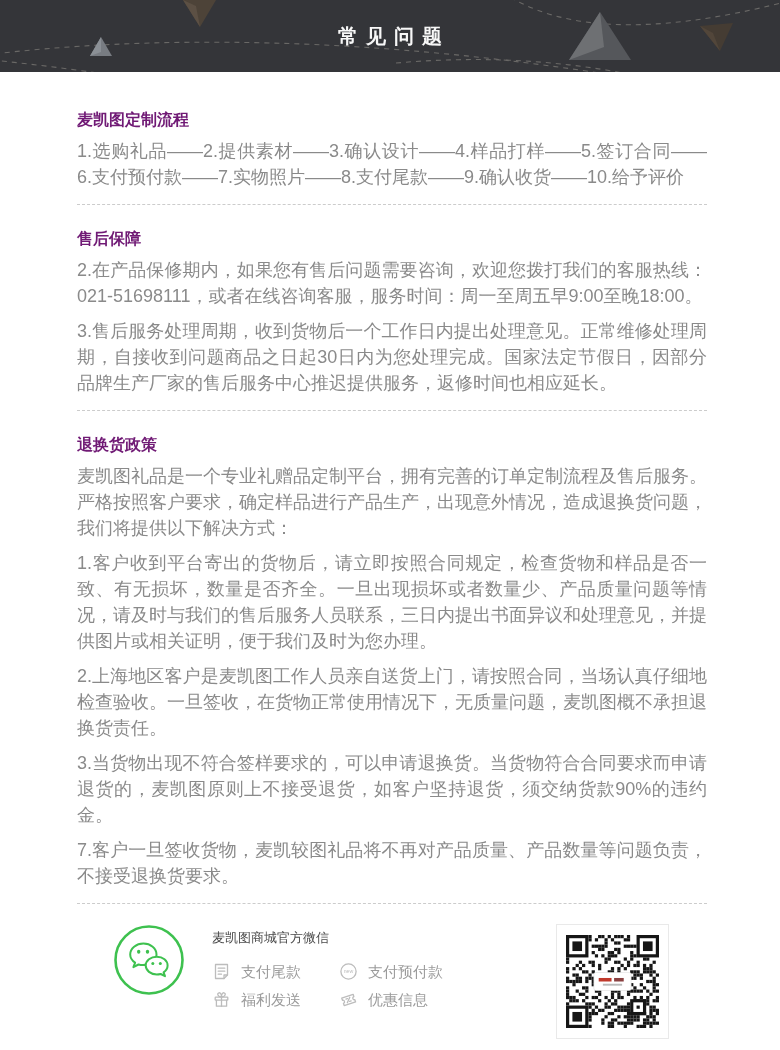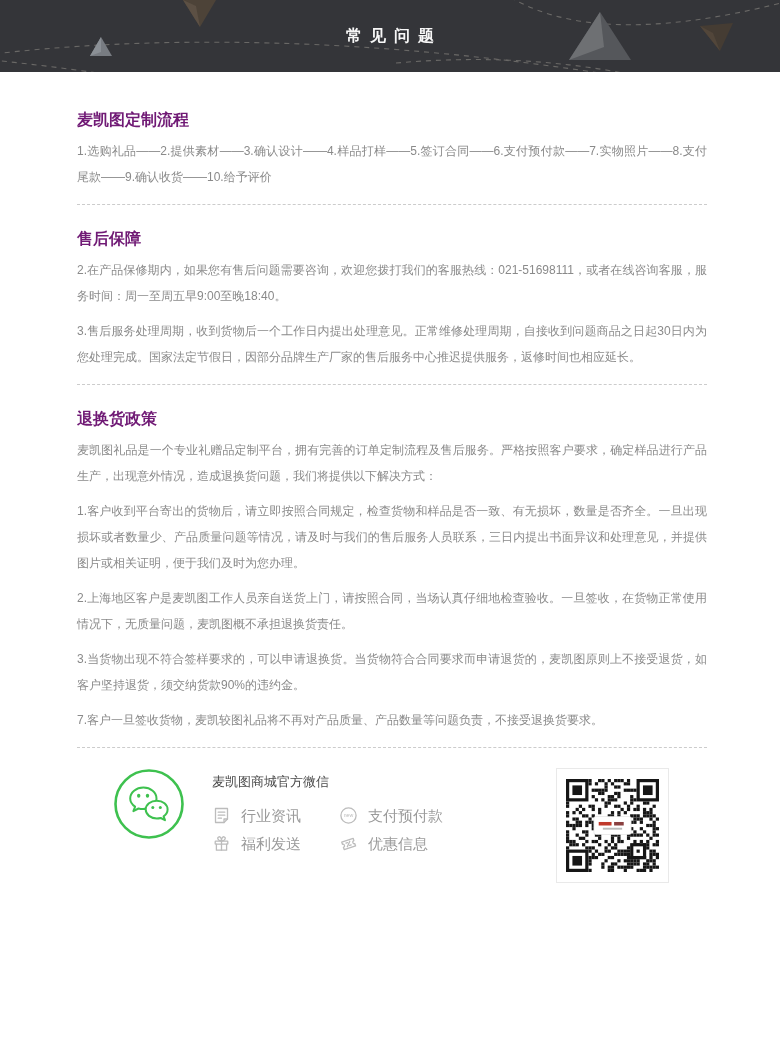--- a/index.html
+++ b/index.html
@@ -8,32 +8,32 @@
     font-family:"Liberation Sans","DejaVu Sans",sans-serif;
     -webkit-font-smoothing:antialiased;
   }
   
   .banner{
     position:relative;height:72px;background:#343539;overflow:hidden;
   }
   .banner-title{
     position:absolute;left:0;right:0;top:0;bottom:0;
     display:flex;align-items:center;justify-content:center;
-    color:#f7f7f7;font-size:16px;font-weight:bold;letter-spacing:8px;
+    color:#f7f7f7;font-size:20px;font-weight:bold;letter-spacing:8px;
     text-indent:8px;z-index:2;
   }
   .deco{position:absolute;inset:0;z-index:1;}
   
   .content{padding:0 73px 0 77px;}
   h2.sec-title{
     margin:24px 0 0;font-size:16px;line-height:19px;font-weight:bold;color:#701a75;
   }
   h2.sec-title.first{margin-top:38px;}
   .content p{
-    margin:9px 0 0;font-size:12px;line-height:26px;color:#8a8a8a;
+    margin:9px 0 0;font-size:18px;line-height:26px;color:#8a8a8a;
     text-align:justify;word-break:break-all;
   }
   hr.dash{
     border:none;border-top:1px dashed #cccccc;height:0;margin:14px 0 0;
   }
   
   .footer{display:flex;align-items:flex-start;margin:20px 0 0 113px;}
   .wx-logo{width:72px;height:72px;flex:0 0 auto;}
   .wx-info{margin-left:27px;padding-top:4px;}
   .wx-title{font-size:13px;font-weight:normal;color:#4c4c4c;line-height:20px;}
@@ -78,21 +78,21 @@
 
   <section>
     <h2 class="sec-title first">麦凯图定制流程</h2>
     <p>1.选购礼品——2.提供素材——3.确认设计——4.样品打样——5.签订合同——6.支付预付款——7.实物照片——8.支付尾款——9.确认收货——10.给予评价</p>
   </section>
 
   <hr class="dash">
 
   <section>
     <h2 class="sec-title">售后保障</h2>
-    <p>2.在产品保修期内，如果您有售后问题需要咨询，欢迎您拨打我们的客服热线：021-51698111，或者在线咨询客服，服务时间：周一至周五早9:00至晚18:40。</p>
+    <p>2.在产品保修期内，如果您有售后问题需要咨询，欢迎您拨打我们的客服热线：021-51698111，或者在线咨询客服，服务时间：周一至周五早9:00至晚18:00。</p>
     <p>3.售后服务处理周期，收到货物后一个工作日内提出处理意见。正常维修处理周期，自接收到问题商品之日起30日内为您处理完成。国家法定节假日，因部分品牌生产厂家的售后服务中心推迟提供服务，返修时间也相应延长。</p>
   </section>
 
   <hr class="dash">
 
   <section>
     <h2 class="sec-title">退换货政策</h2>
     <p>麦凯图礼品是一个专业礼赠品定制平台，拥有完善的订单定制流程及售后服务。严格按照客户要求，确定样品进行产品生产，出现意外情况，造成退换货问题，我们将提供以下解决方式：</p>
     <p>1.客户收到平台寄出的货物后，请立即按照合同规定，检查货物和样品是否一致、有无损坏，数量是否齐全。一旦出现损坏或者数量少、产品质量问题等情况，请及时与我们的售后服务人员联系，三日内提出书面异议和处理意见，并提供图片或相关证明，便于我们及时为您办理。</p>
     <p>2.上海地区客户是麦凯图工作人员亲自送货上门，请按照合同，当场认真仔细地检查验收。一旦签收，在货物正常使用情况下，无质量问题，麦凯图概不承担退换货责任。</p>
@@ -125,21 +125,21 @@
     <div class="wx-grid">
 
       <div class="wx-item">
         <svg viewBox="0 0 19 19" fill="none" stroke="#bcbcbc" stroke-width="1.3" stroke-linecap="round" stroke-linejoin="round">
           <path d="M3.5 2.5 h12 v10.5 l-3.5 3.5 h-8.5 z"></path>
           <path d="M12 16.5 v-3.5 h3.5"></path>
           <line x1="6.2" y1="6.2" x2="12.8" y2="6.2"></line>
           <line x1="6.2" y1="9.2" x2="12.8" y2="9.2"></line>
           <line x1="6.2" y1="12.2" x2="9.5" y2="12.2"></line>
         </svg>
-        <span>行业资讯</span>
+        <span>支付尾款</span>
       </div>
 
       <div class="wx-item">
         <svg viewBox="0 0 19 19">
           <circle cx="9.5" cy="9.5" r="7.6" fill="none" stroke="#bcbcbc" stroke-width="1.3"></circle>
           <text x="9.5" y="11.4" text-anchor="middle" font-size="5.2" fill="#bcbcbc" font-family="Liberation Sans, DejaVu Sans, sans-serif">new</text>
         </svg>
         <span>支付预付款</span>
       </div>
 

